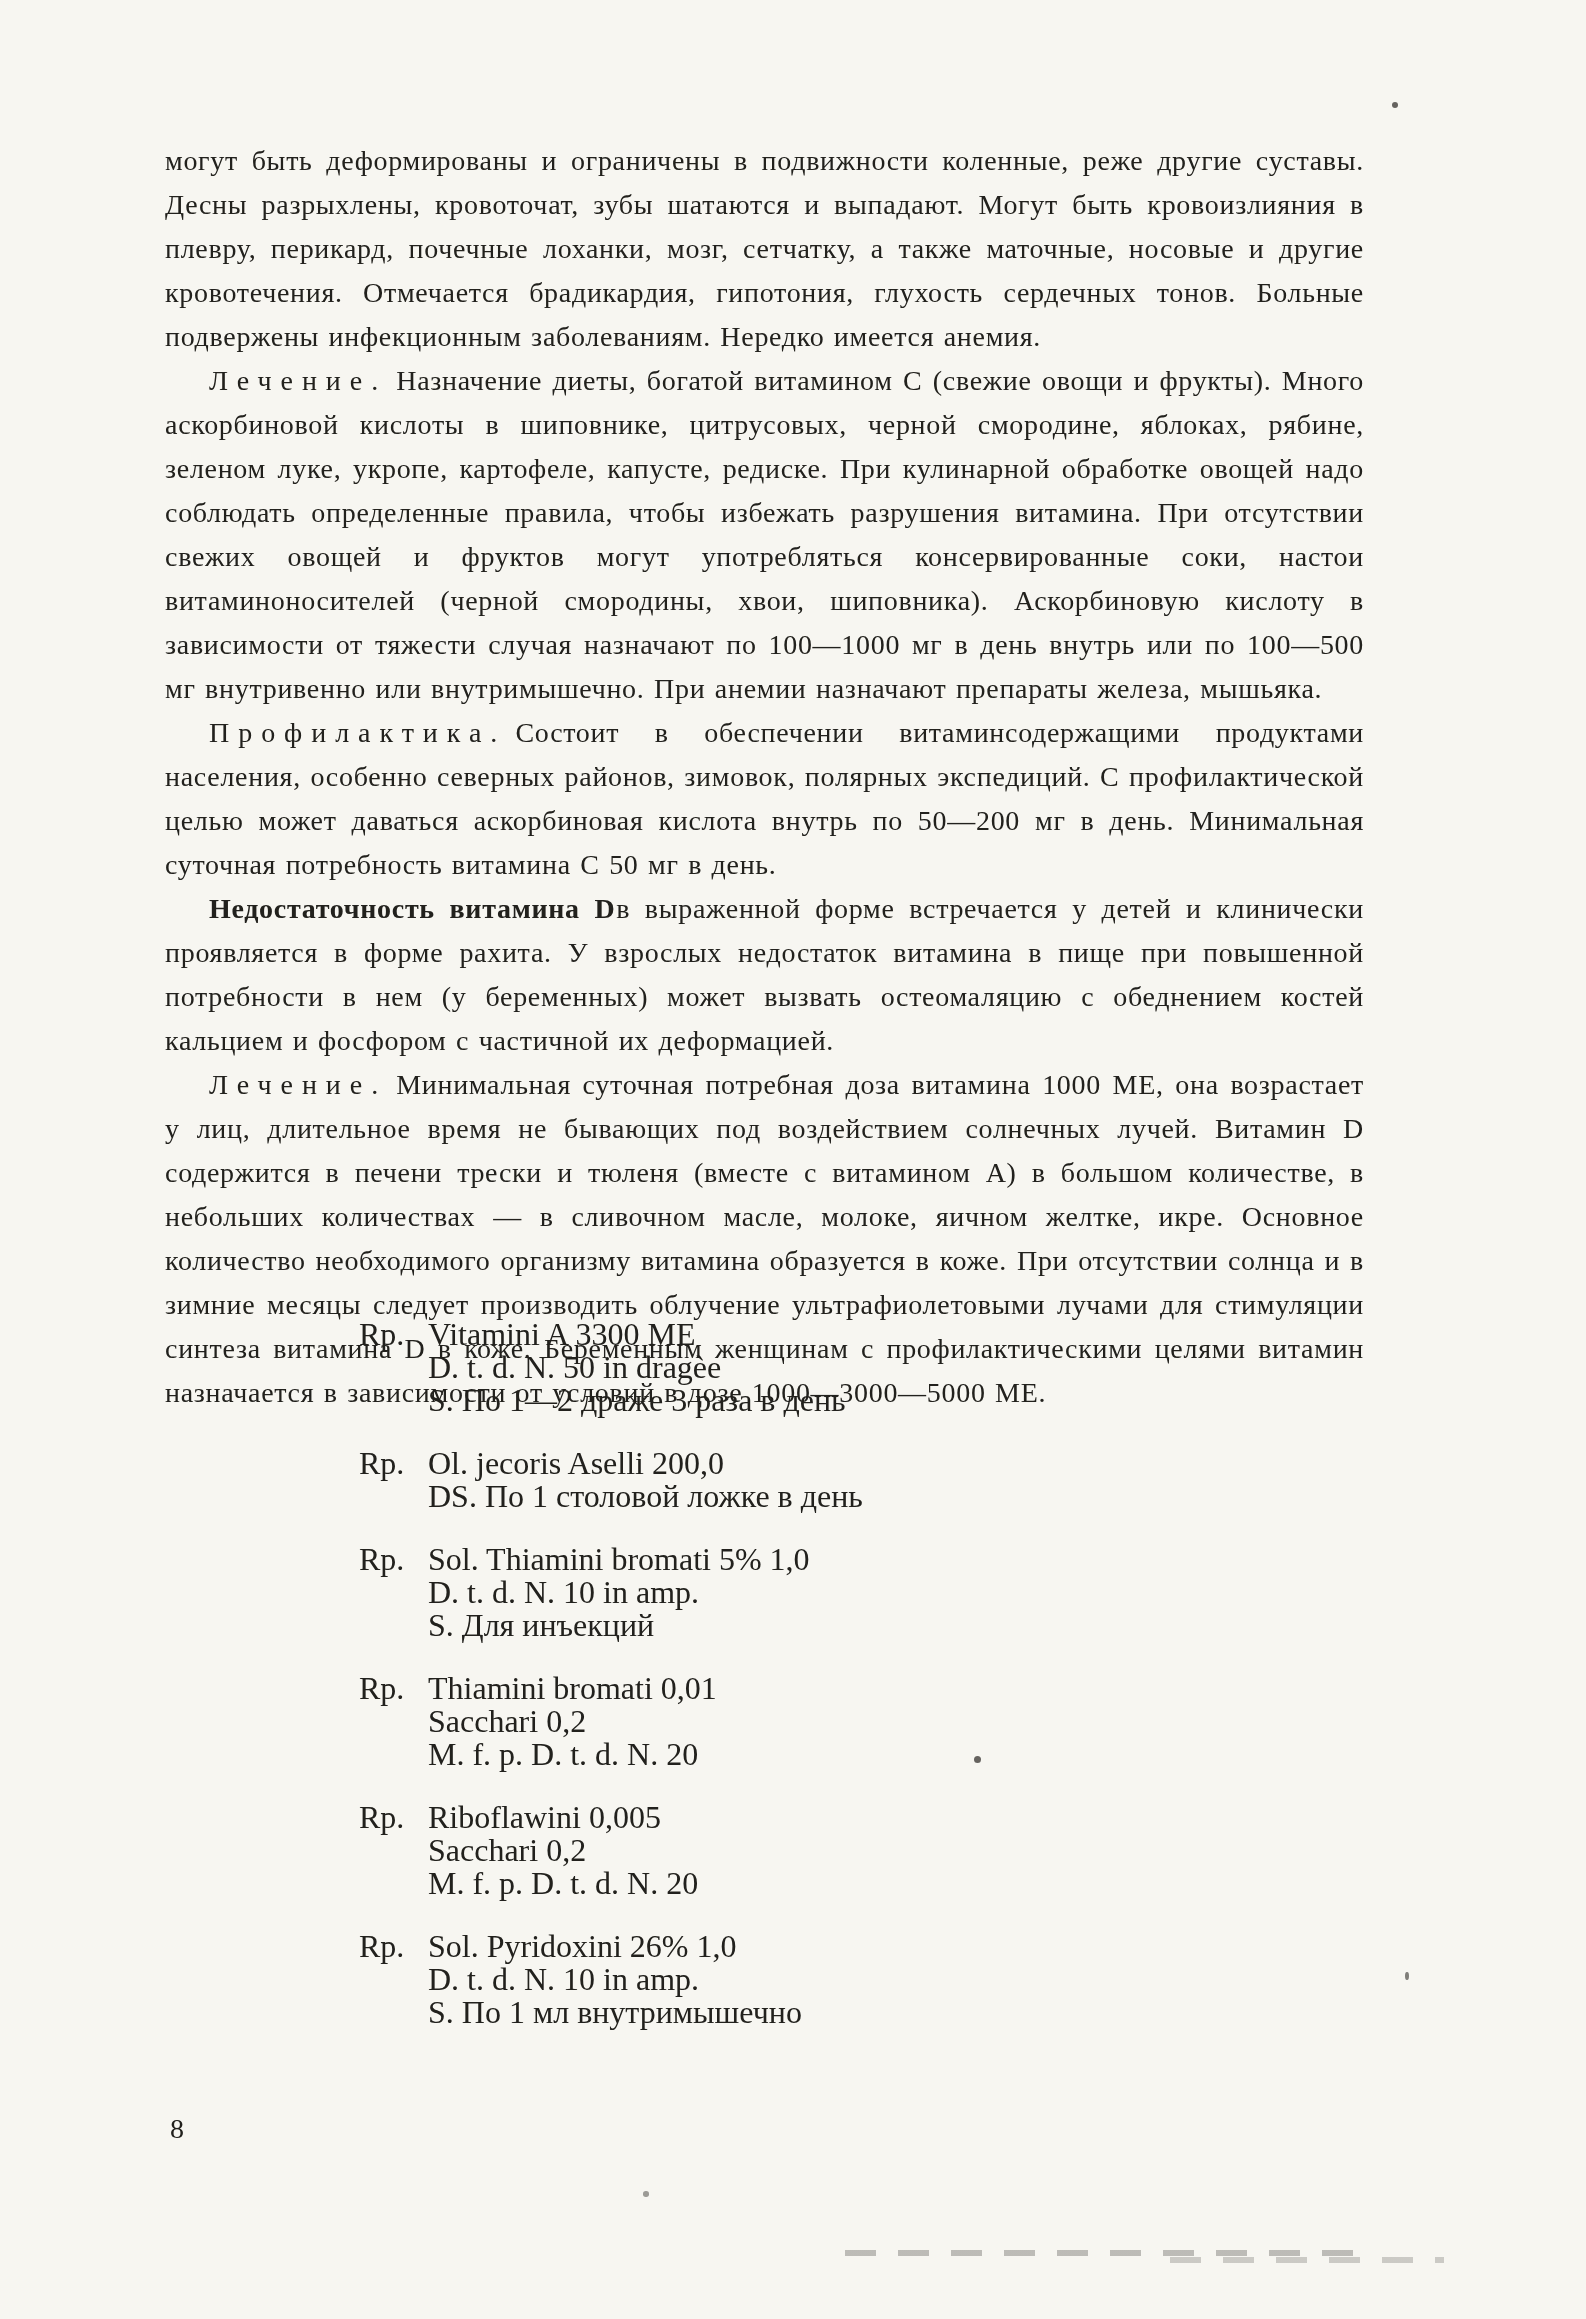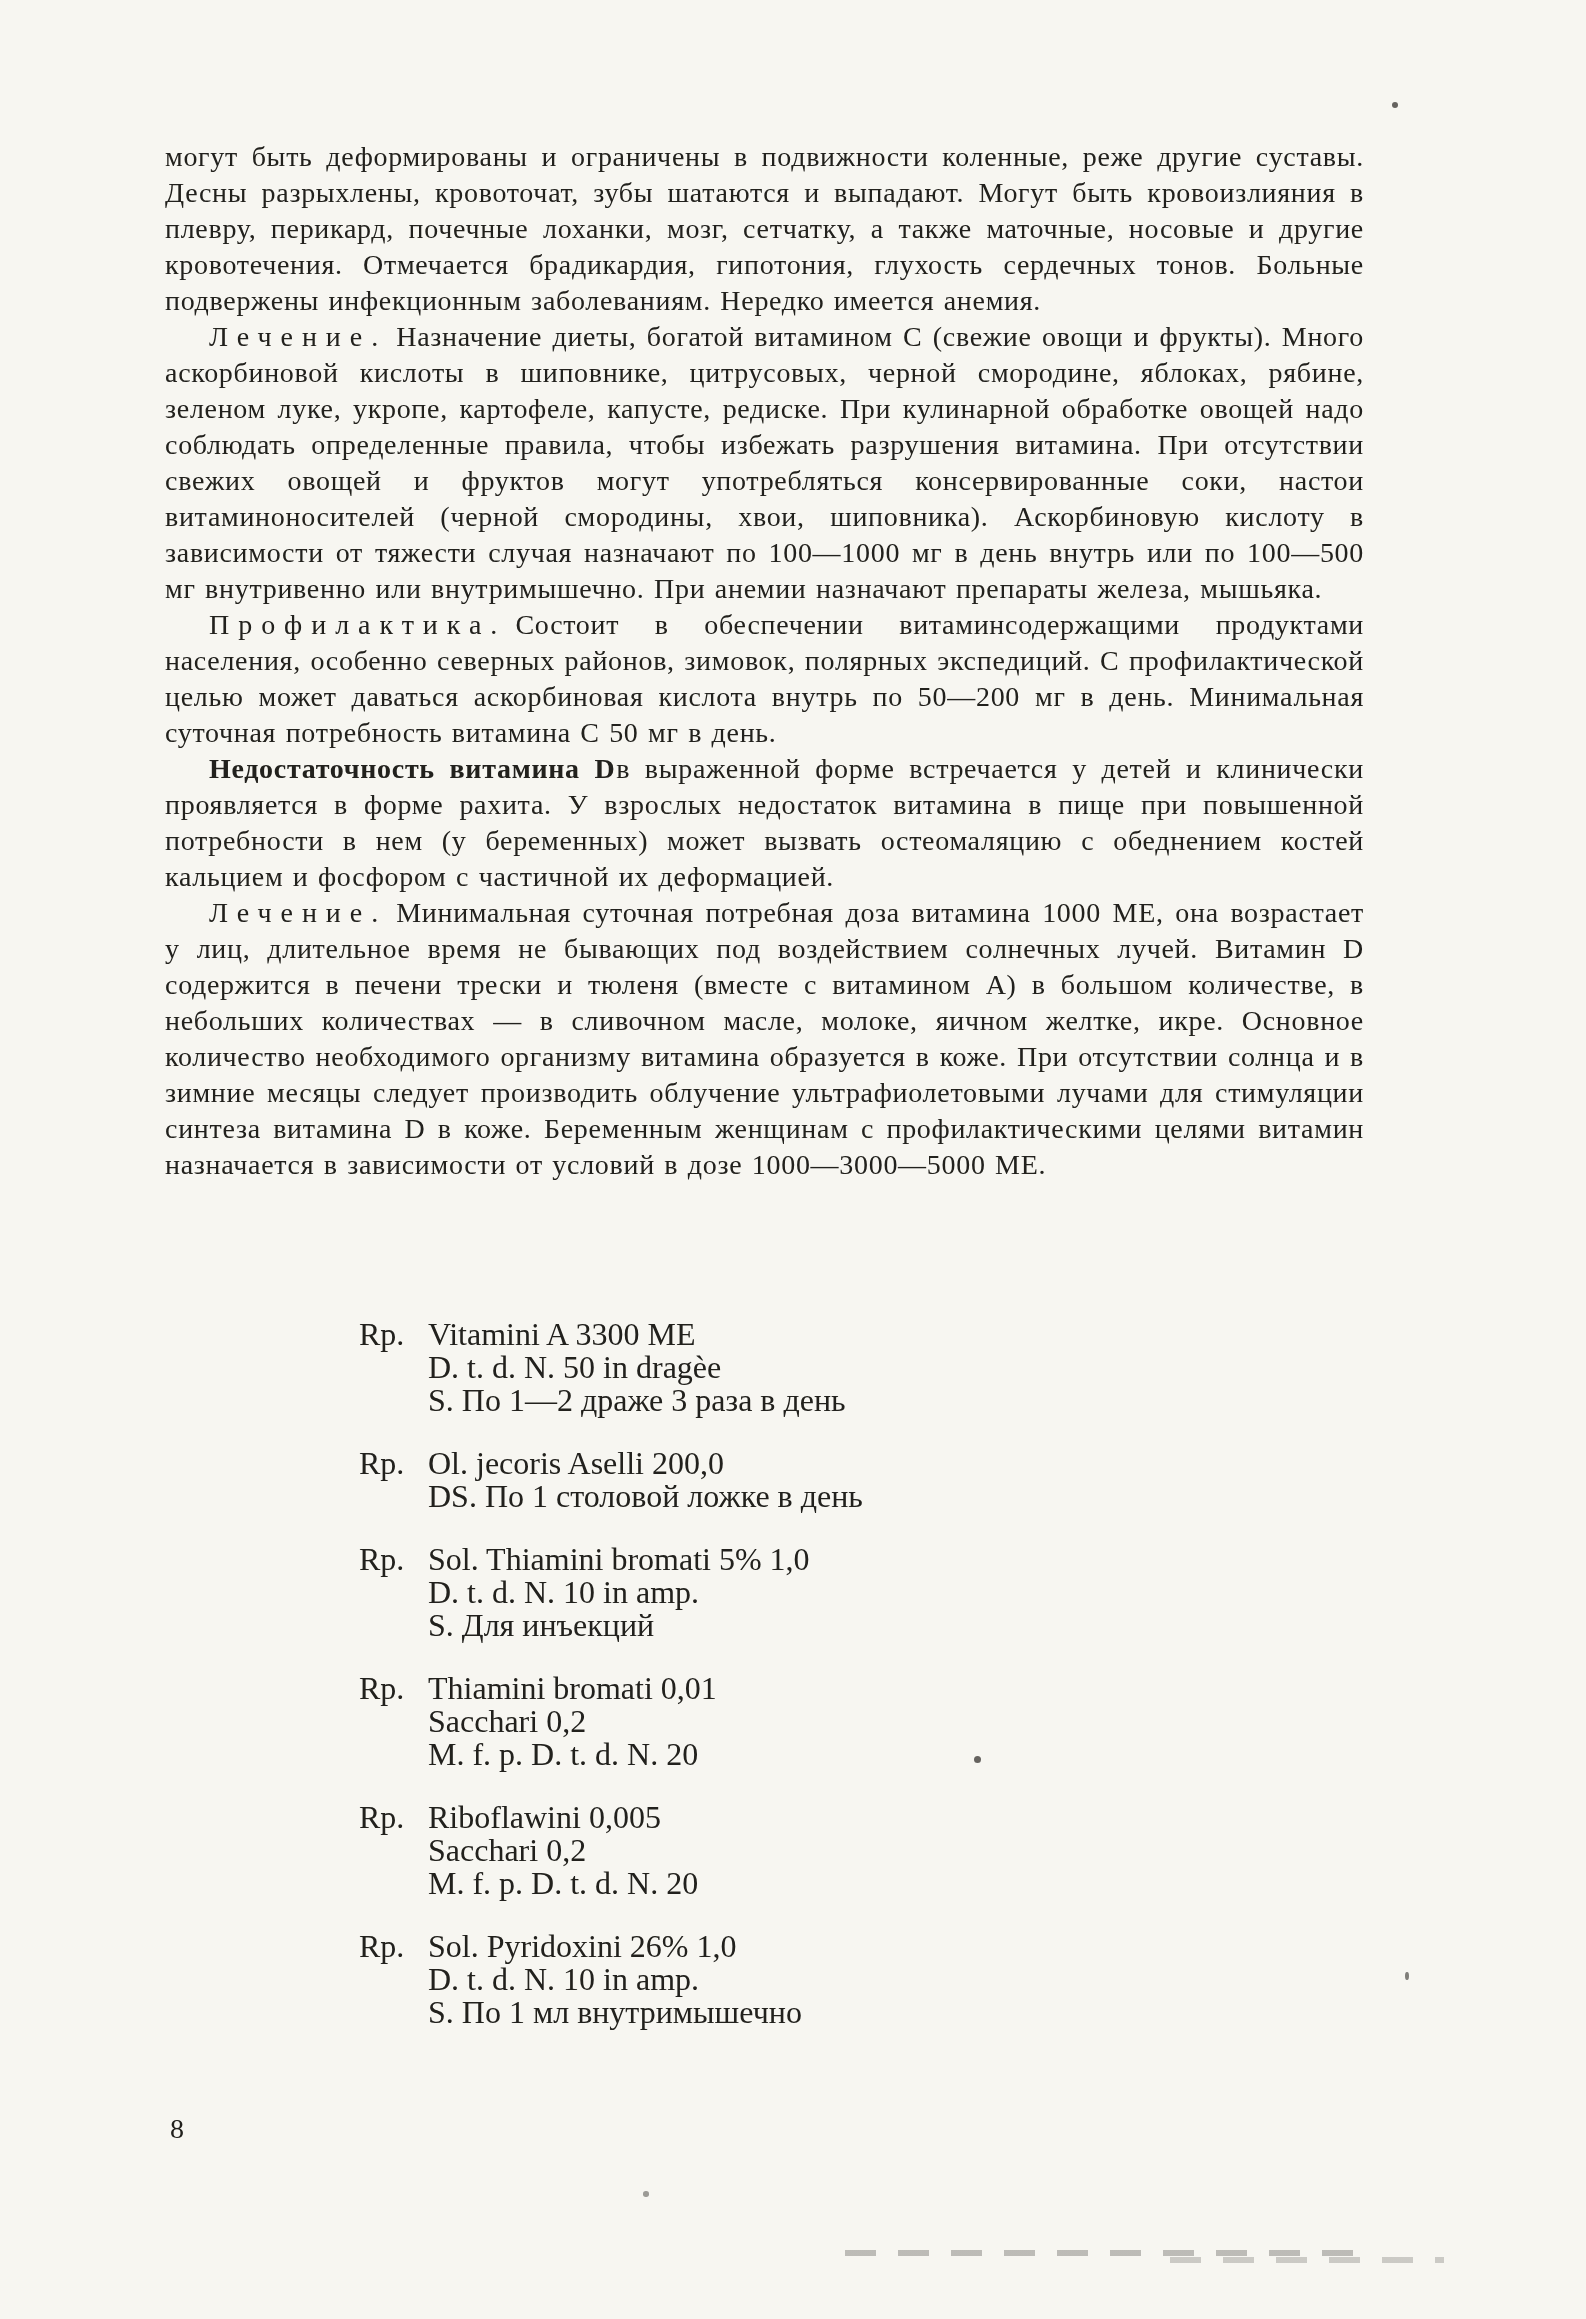--- a/index.html
+++ b/index.html
@@ -12,21 +12,21 @@
     font-family: "Liberation Serif", "DejaVu Serif", serif;
     color: #22211d;
     overflow: hidden;
   }
   .text-block {
     position: absolute;
     left: 165px;
     top: 139px;
     width: 1199px;
     font-size: 28px;
-    line-height: 36px;
+    line-height: 44px;
     text-align: justify;
     letter-spacing: 0.025em;
     word-spacing: 1.8px;
     font-family: Liberation Serif, serif;
   }
   .para { margin: 0; text-indent: 44px; }
   .para.no-indent { text-indent: 0; }
   .lead-spaced { letter-spacing: 0.32em; margin-right: 9.1px; }
   .lead-bold { font-weight: bold; margin-right: 1px; }
   .rx-section {

